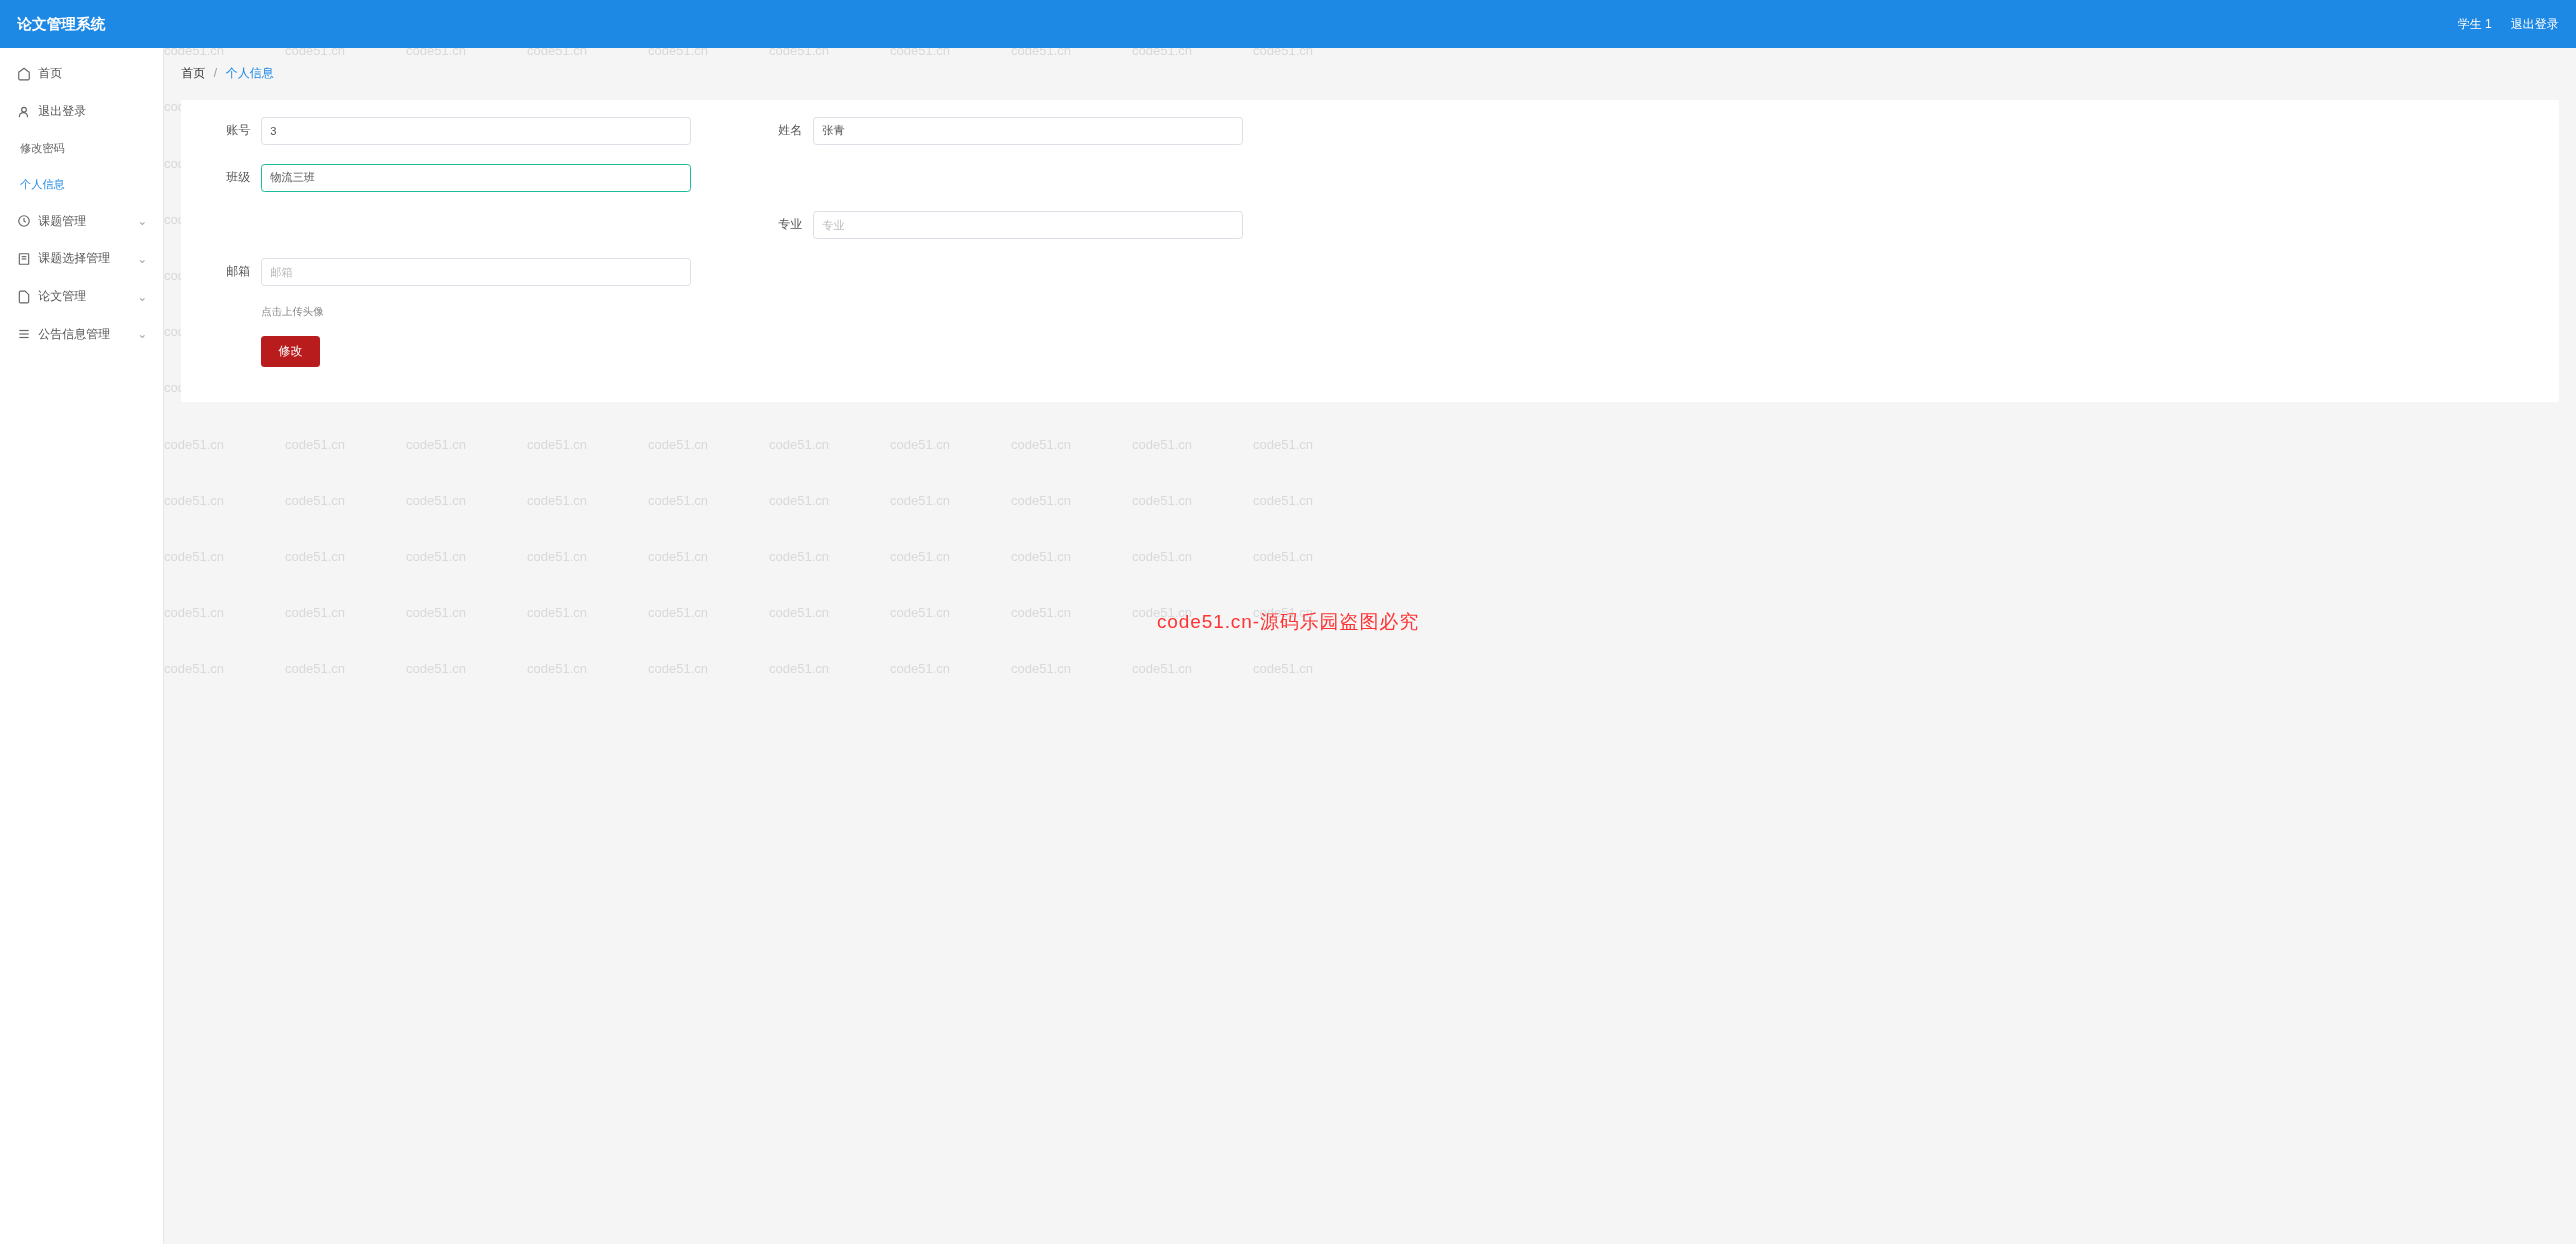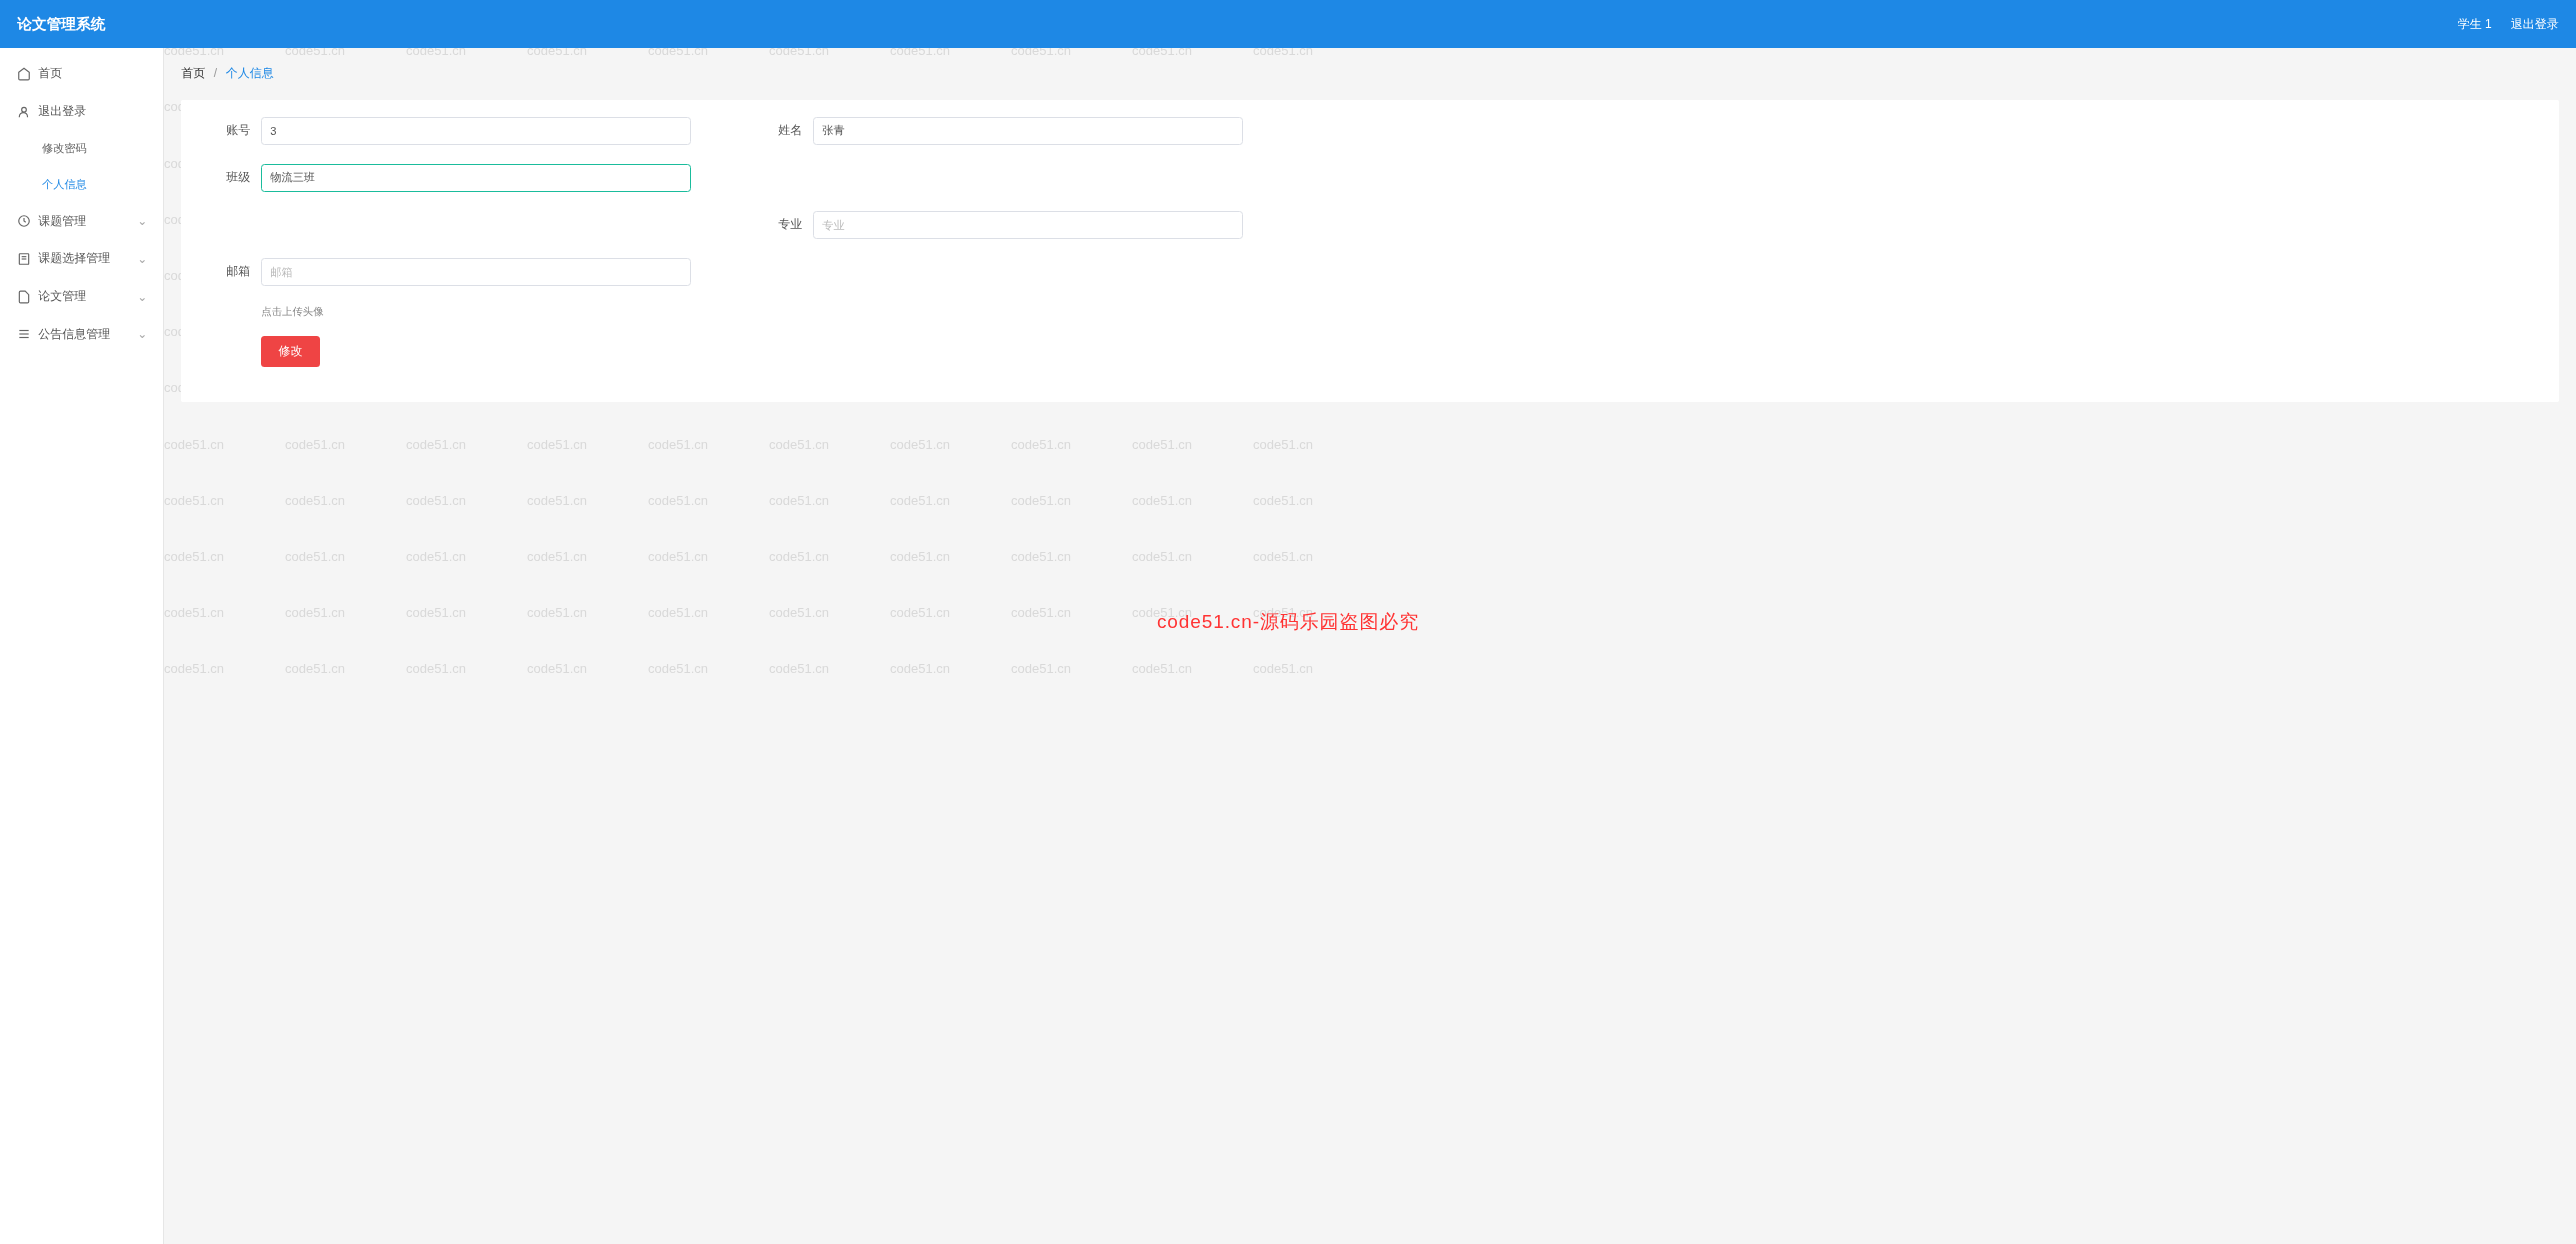--- a/index.html
+++ b/index.html
@@ -68,21 +68,21 @@
     .sidebar-item {
       display: flex;
       align-items: center;
       padding: 10.4px 17.3px;
       cursor: pointer;
       color: #555;
       font-size: 12px;
       position: relative;
     }
     .sidebar-item.sub {
-      padding-left: 42px;
+      padding-left: 20px;
       font-size: 11.2px;
       color: #666;
     }
     .sidebar-item.sub.active {
       color: #1e88e5;
     }
     .sidebar-item .icon {
       margin-right: 7px;
       display: inline-flex;
       align-items: center;
@@ -182,21 +182,21 @@
       color: #999;
       font-weight: 300;
     }
     .avatar-hint {
       margin-top: 15px;
       font-size: 10.4px;
       color: #888;
       margin-left: 54px;
     }
     .submit-button {
-      background: #ef4444;
+      background: #b91c1c;
       color: #fff;
       border: none;
       padding: 7px 17.3px;
       border-radius: 3.5px;
       cursor: pointer;
       font-size: 12px;
       margin-left: 54px;
       margin-top: 17.3px;
     }
     .center-watermark {

